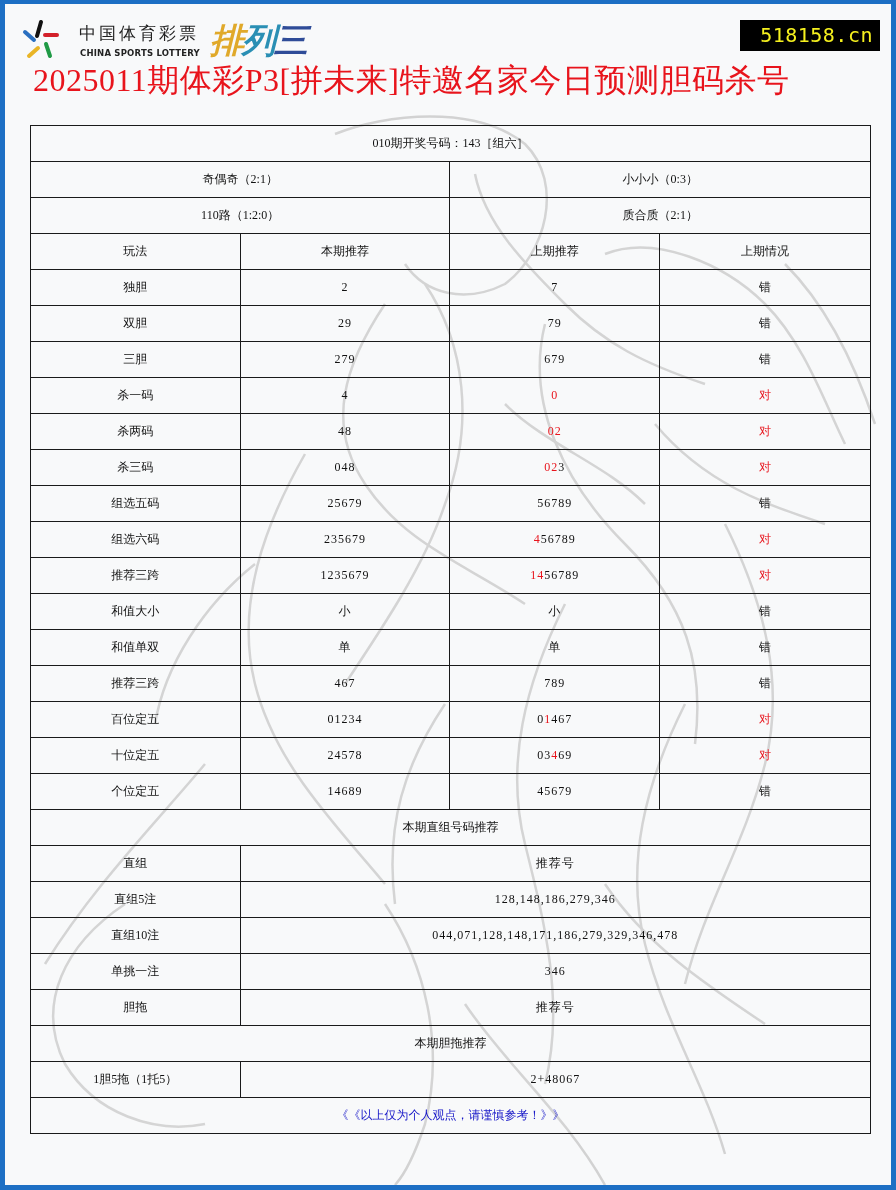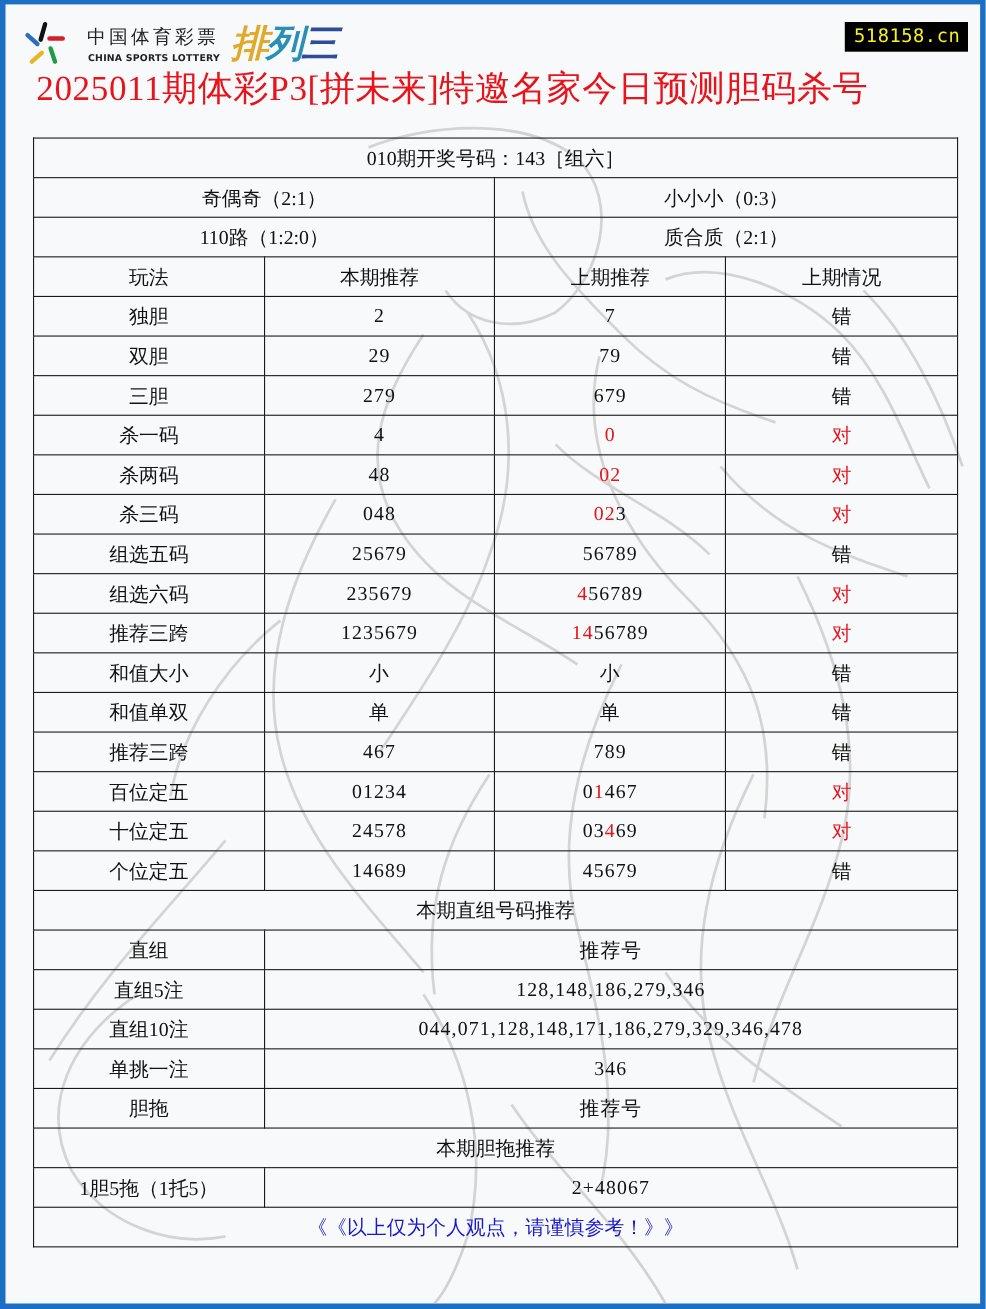--- a/index.html
+++ b/index.html
@@ -42,31 +42,31 @@
     font-family: "DejaVu Sans", sans-serif; font-size: 34px; font-weight: bold; font-style: italic;
     letter-spacing: -2px; line-height: 40px; text-align: right;
   }
   .logo-p3 .c1 { color: #e0a92a; }
   .logo-p3 .c2 { color: #2a8fb4; }
   .logo-p3 .c3 { color: #2f4c98; }
   .site-badge {
     position: absolute; right: 11px; top: 16px;
     background: #000; color: #f5f01e;
     font-family: "DejaVu Sans Mono", "Liberation Mono", monospace;
-    font-size: 17px; padding: 3px 7px 4px 8px; letter-spacing: 0.5px;
+    font-size: 20px; padding: 3px 7px 4px 20px; letter-spacing: 0.5px;
   }
   .page-title {
     position: absolute; left: 28px; top: 55px;
     color: #e8141c; font-size: 32px; font-family: "Liberation Serif", "DejaVu Serif", serif;
     white-space: nowrap; letter-spacing: 0.5px;
   }
   table.main {
     position: absolute; left: 25px; top: 121px;
     width: 841px; border-collapse: collapse;
-    font-size: 18px; color: #111;
+    font-size: 12px; color: #111;
     font-family: "Liberation Serif", "DejaVu Serif", serif;
   }
   table.main td {
     border: 1.5px solid #1a1a1a;
     height: 36px; text-align: center; vertical-align: middle;
     background: rgba(255,255,255,0.05);
     padding: 0 4px;
   }
   .red { color: #e8141c; }
   .blue { color: #1818c8; }

